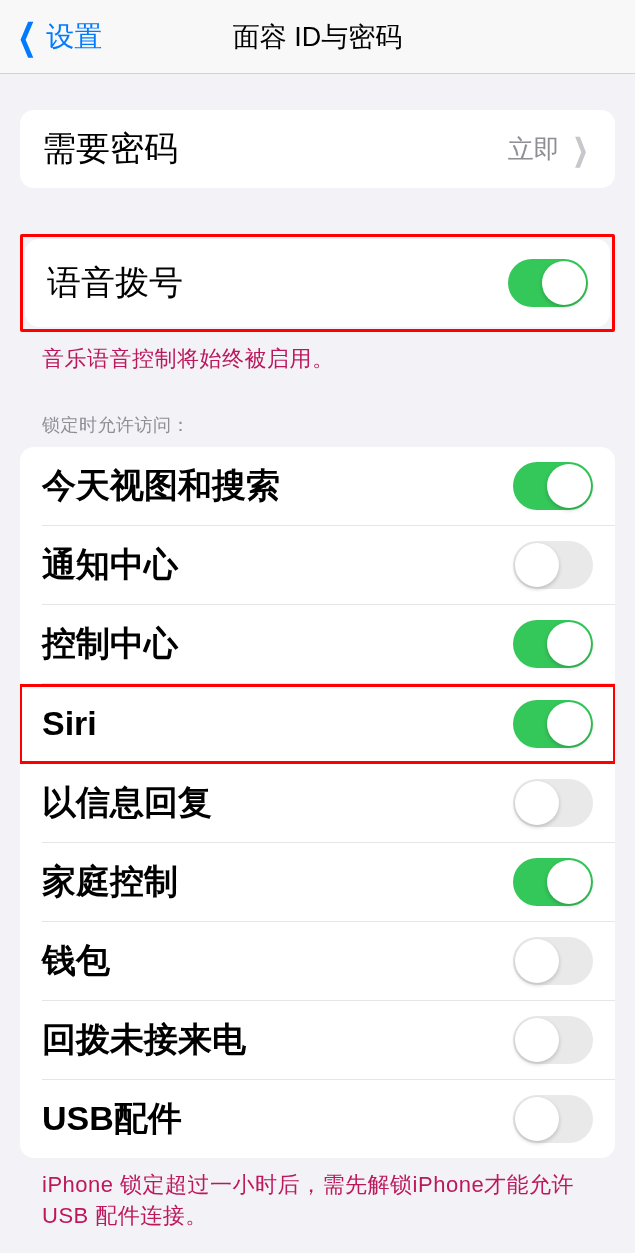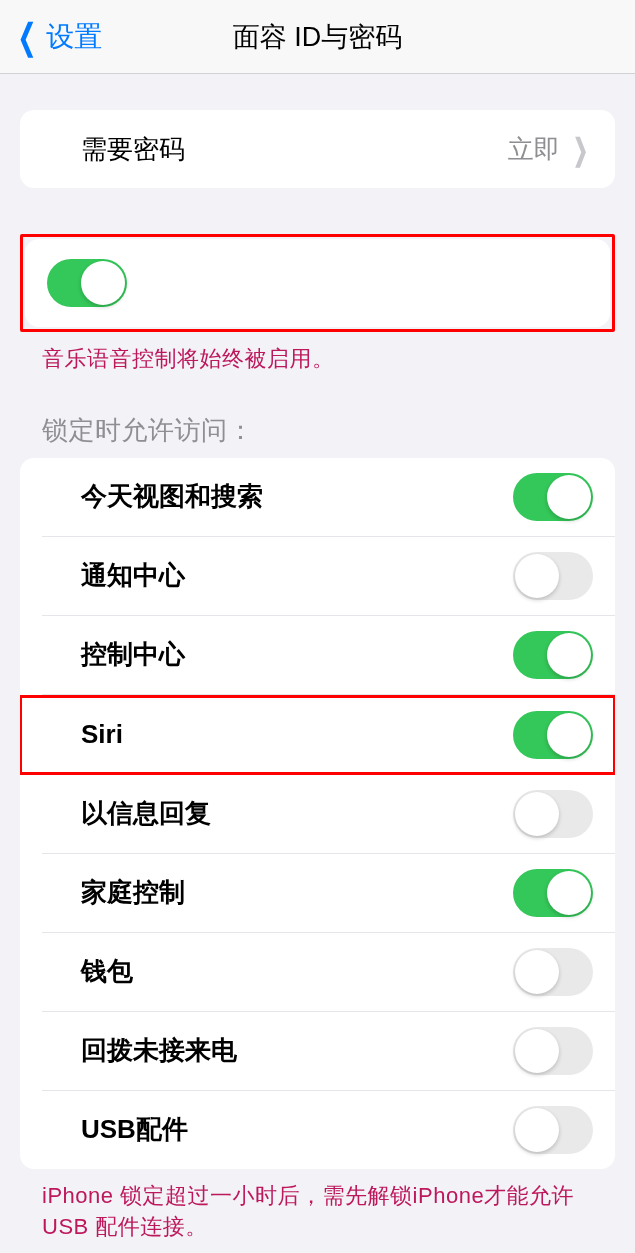--- a/index.html
+++ b/index.html
@@ -59,23 +59,22 @@
       margin-top: 36px;
     }
     .row {
       display: flex;
       align-items: center;
       justify-content: space-between;
       min-height: 78px;
       padding: 0 22px;
     }
     .row-label {
-      font-size: 26px;
+      font-size: 34px;
       color: #000;
-      margin-left: 39px;
     }
     .row-value {
       font-size: 26px;
       color: #8e8e93;
       margin-right: 8px;
     }
     .row-right {
       display: flex;
     }
     .disclosure {
@@ -90,21 +89,21 @@
       margin-left: 22px;
     }
     .footer-text {
       font-size: 22px;
       color: #be185d;
       padding: 12px 22px 0 22px;
       line-height: 1.4;
       letter-spacing: 0.5px;
     }
     .header-text {
-      font-size: 26px;
+      font-size: 18px;
       color: #8e8e93;
       padding: 38px 22px 10px 22px;
       letter-spacing: 0.5px;
     }
     .toggle {
       width: 80px;
       height: 48px;
       border-radius: 24px;
       position: relative;
       flex-shrink: 0;
@@ -171,20 +170,21 @@
       <div class="row-right">
         <span class="row-value">立即</span>
         <span class="disclosure">❯</span>
       </div>
     </div>
   </div>
 
   <div class="highlight-box" style="margin-top:46px; padding:2px;">
     <div class="group" style="margin-top:0;">
       <div class="row" style="min-height:88px;">
+        <span class="row-label">语音拨号</span>
         <div class="toggle on">
           <div class="toggle-knob"></div>
         </div>
       </div>
     </div>
   </div>
   <div class="footer-text">音乐语音控制将始终被启用。</div>
 
   <div class="header-text">锁定时允许访问：</div>
 

